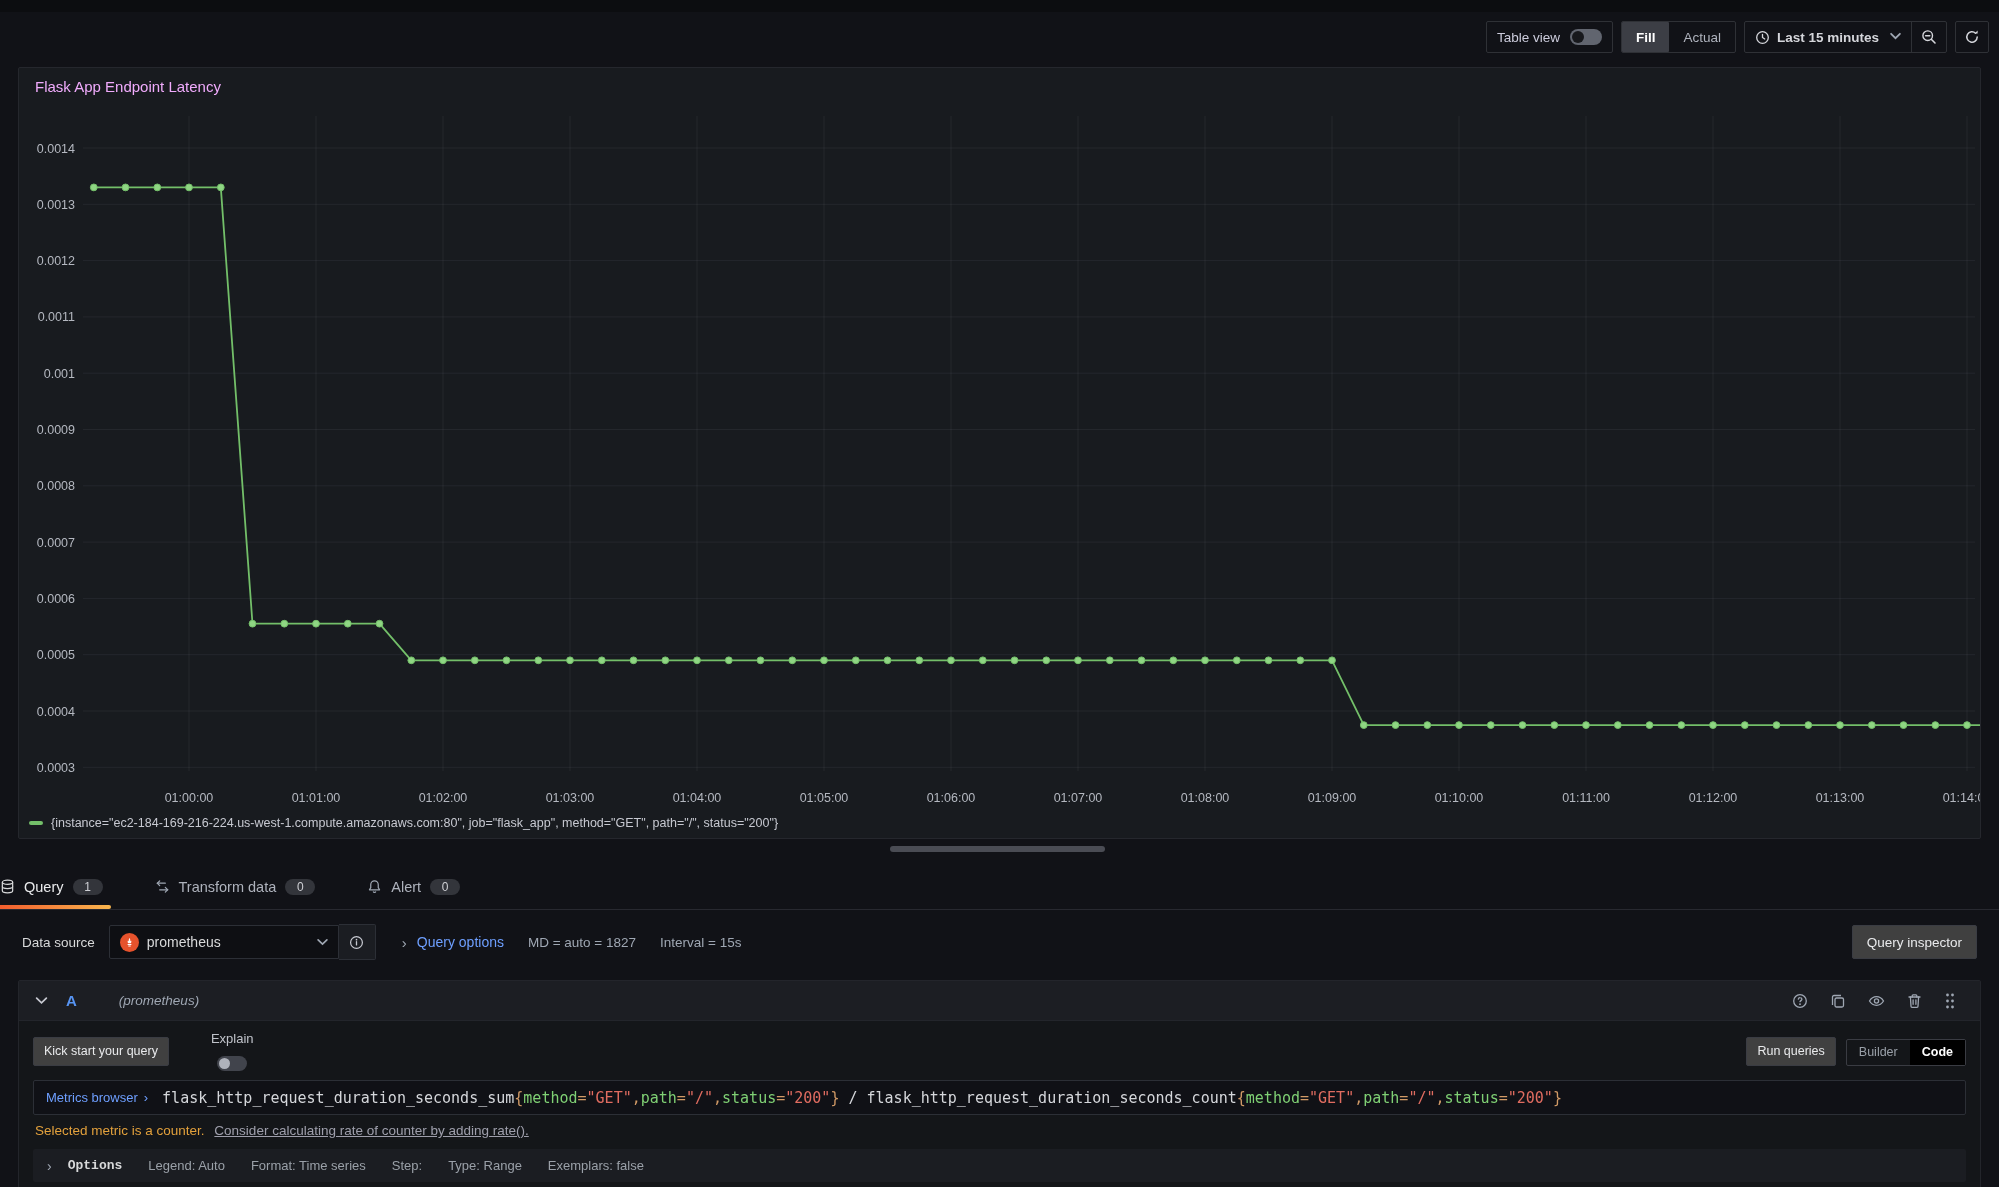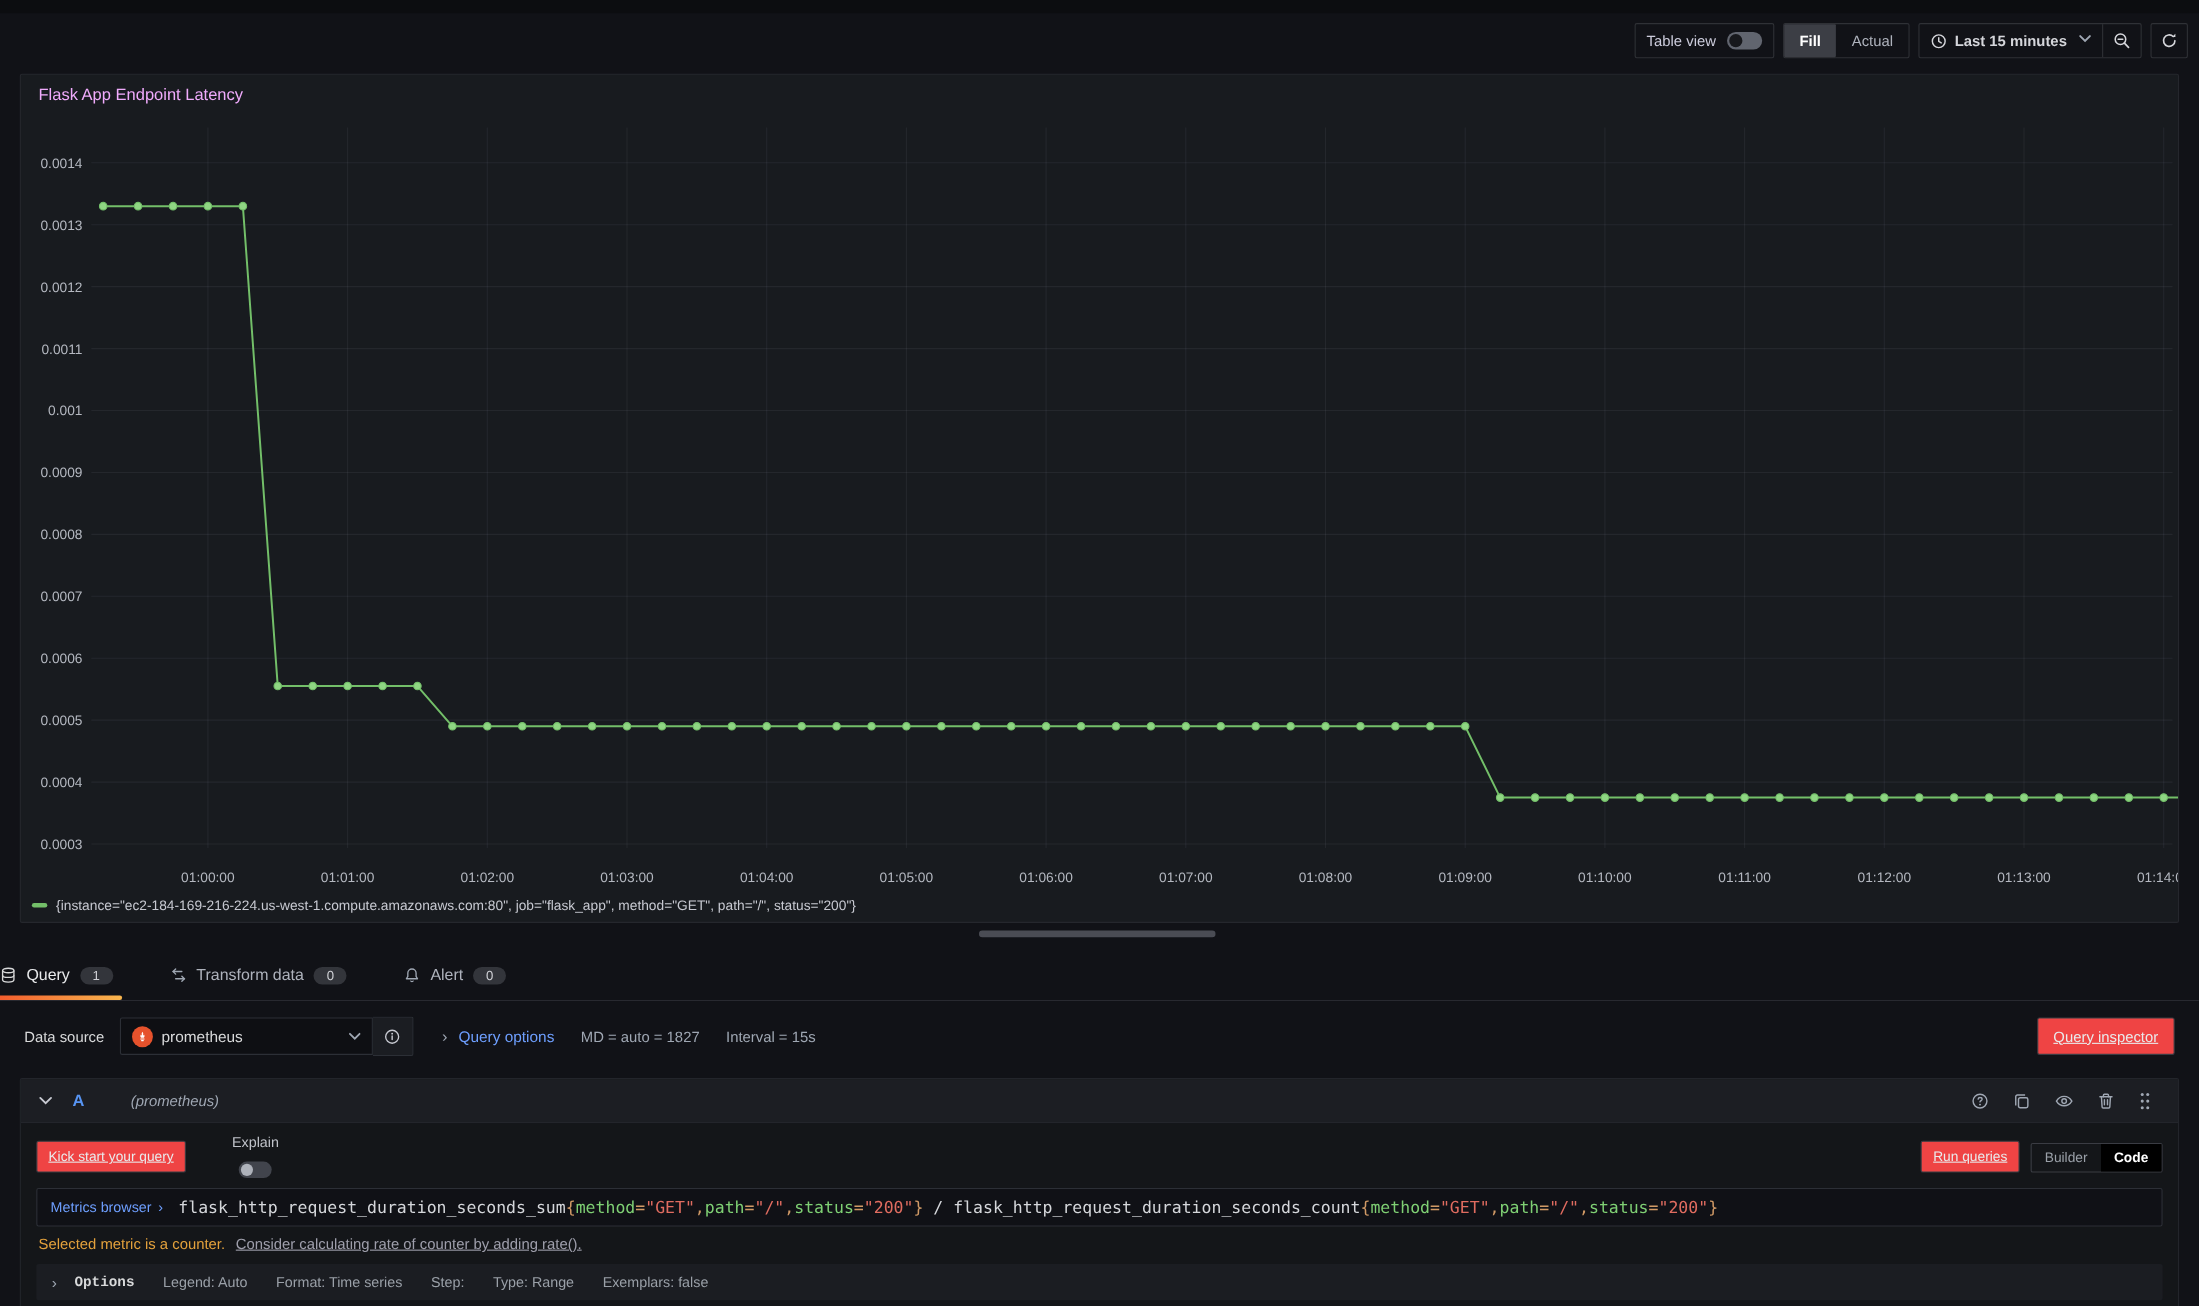--- a/index.html
+++ b/index.html
@@ -52,22 +52,22 @@
   .ds-select{display:flex;align-items:center;width:230px;height:34px;background:#0e0f13;border:1px solid #2c2f36;
              border-radius:2px 0 0 2px;padding:0 10px;box-sizing:border-box;gap:8px;}
   .ds-select .txt{font-size:14px;color:#d8d9da;flex:1;}
   .prom-icon{width:19px;height:19px;border-radius:50%;background:#e6522c;display:flex;align-items:center;justify-content:center;}
   .ds-info{width:36px;height:34px;border:1px solid #2c2f36;border-left:none;border-radius:0 2px 2px 0;
            display:flex;align-items:center;justify-content:center;background:#1b1d22;}
   .qo{display:flex;align-items:center;gap:10px;margin-left:26px;}
   .qo .chev{color:#9fa7b3;font-size:15px;}
   .qo .link{color:#6e9fff;font-size:14px;font-weight:500;cursor:pointer;}
   .qo .meta{color:#9fa7b3;font-size:13.5px;margin-left:14px;}
-  .btn{display:inline-flex;align-items:center;justify-content:center;background:#ef4444;border:1px solid #3a3c43;
-       border-radius:2px;color:#e9eaec;font-size:13px;font-weight:500;cursor:pointer;text-decoration:underline;}
+  .btn{display:inline-flex;align-items:center;justify-content:center;background:#404040;border:1px solid #3a3c43;
+       border-radius:2px;color:#e9eaec;font-size:13px;font-weight:500;cursor:pointer;}
   .qi-btn{margin-left:auto;height:32px;padding:0 14px;font-size:13.5px;}
 
   
   .qbox{position:absolute;left:18px;right:18px;top:968px;height:210px;background:#141619;
         border:1px solid #23252b;border-radius:2px;box-sizing:border-box;}
   .qhead{height:40px;display:flex;align-items:center;padding:0 16px;background:#1c1e23;
          border-bottom:1px solid #23252b;box-sizing:border-box;}
   .refid{color:#5794f2;font-weight:700;font-size:15px;margin-left:18px;}
   .dshint{color:#9fa7b3;font-style:italic;font-size:13.5px;margin-left:42px;}
   .qhead-icons{margin-left:auto;display:flex;align-items:center;gap:22px;padding-right:8px;}

